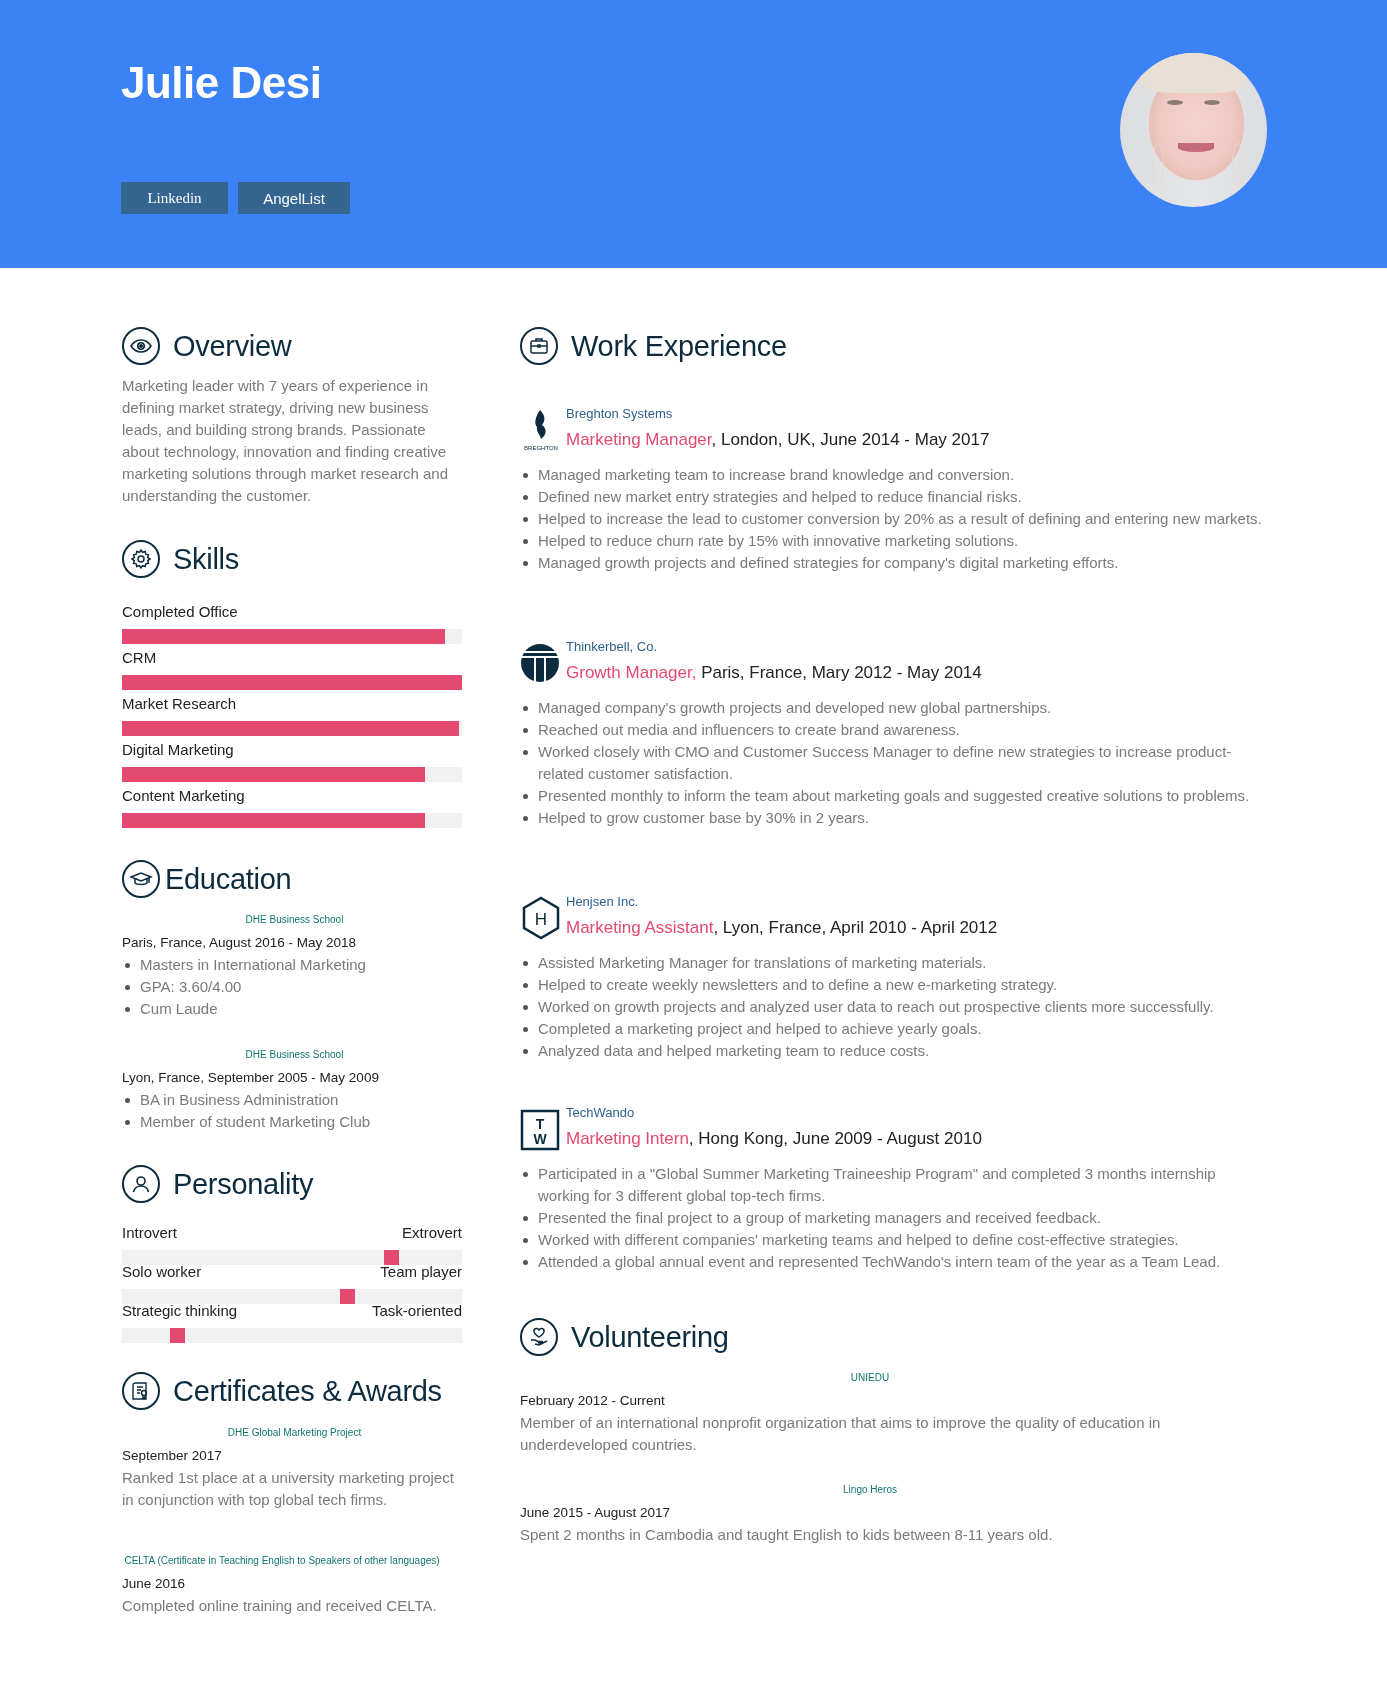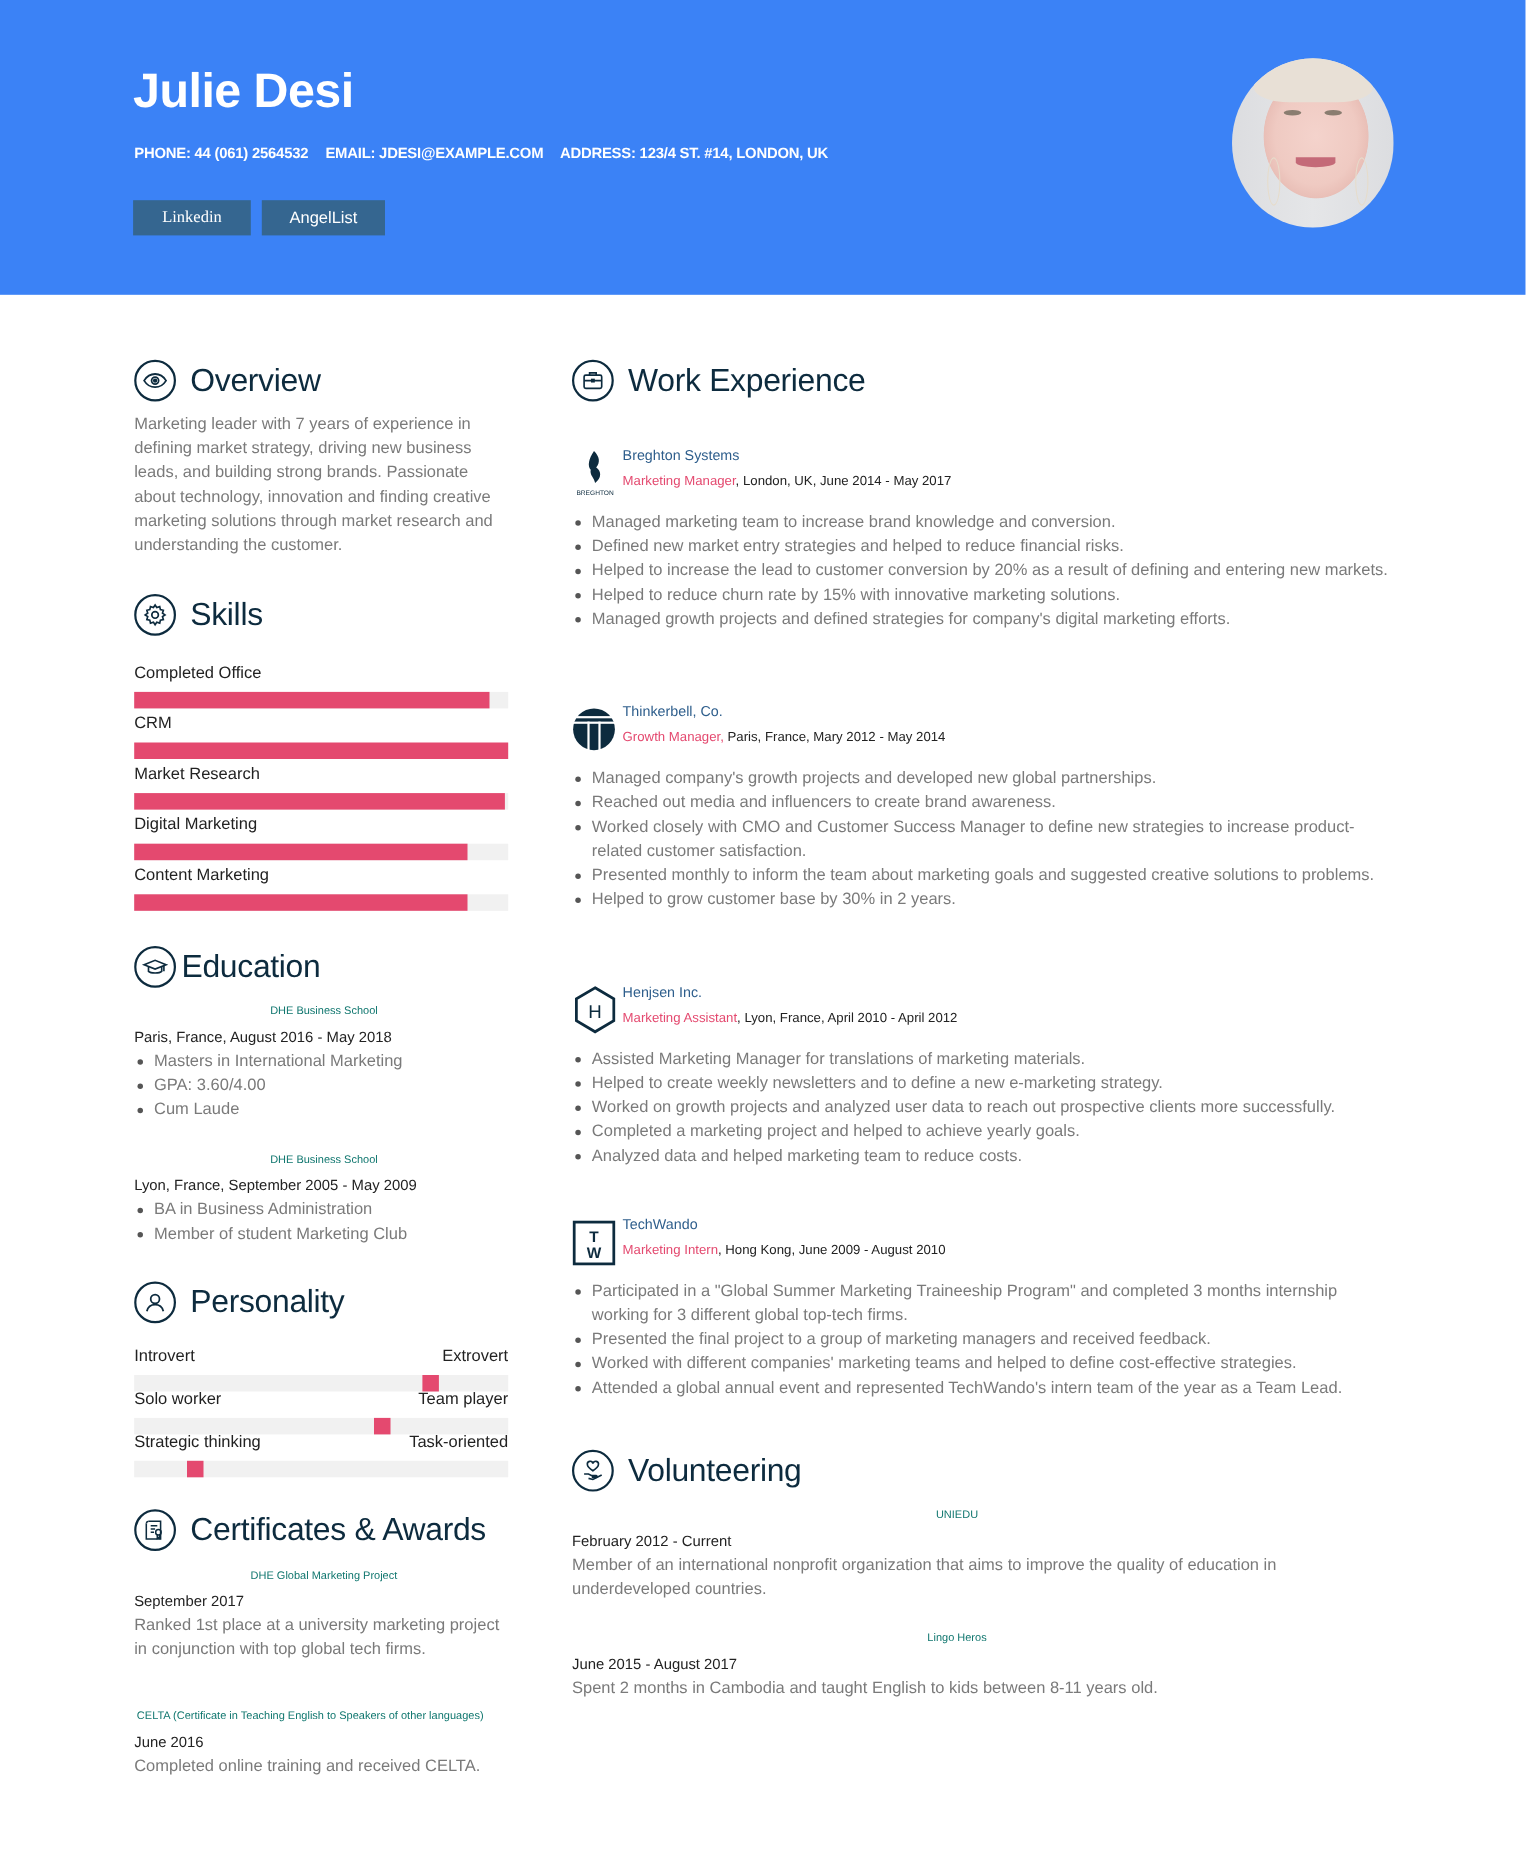--- a/index.html
+++ b/index.html
@@ -42,34 +42,29 @@
   .pers-marker { position: absolute; top: 0; width: 15px; height: 15px; background: #E4496F; }
 
   ul.bullets { list-style: none; }
   ul.bullets li { position: relative; padding-left: 18px; font-size: 15px; line-height: 22px; color: #7a7a7a; }
   ul.bullets li::before { content: ""; position: absolute; left: 3px; top: 9px; width: 5px; height: 5px; border-radius: 50%; background: #555; }
 
   .job { position: absolute; left: 520px; width: 750px; }
   .job-head { position: relative; height: 48px; }
   .job-logo { position: absolute; left: 0; top: 0; width: 42px; height: 48px; }
   .job-company { position: absolute; left: 46px; top: 0; font-size: 13px; color: #2E5E8C; }
-  .job-role-line { position: absolute; left: 46px; top: 24px; font-size: 12px; color: #222; white-space: nowrap; }
+  .job-role-line { position: absolute; left: 46px; top: 24px; font-size: 17px; color: #222; white-space: nowrap; }
   .job-role { color: #E4496F; }
   .job .bullets { margin-top: 10px; }
 </style>
 </head>
 <body>
 
 <div class="header">
   <div class="name">Julie Desi</div>
-  <div class="contact">
-    <span>PHONE: 44 (061) 2564532</span>
-    <span>EMAIL: JDESI@EXAMPLE.COM</span>
-    <span>ADDRESS: 123/4 ST. #14, LONDON, UK</span>
-  </div>
   <a class="btn btn-linkedin">Linkedin</a>
   <a class="btn btn-angellist">AngelList</a>
   <div class="photo">
     <div class="hair"></div>
     <div class="eye l"></div>
     <div class="eye r"></div>
     <div class="mouth"></div>
     <div class="ear-ring l"></div>
     <div class="ear-ring r"></div>
   </div>

